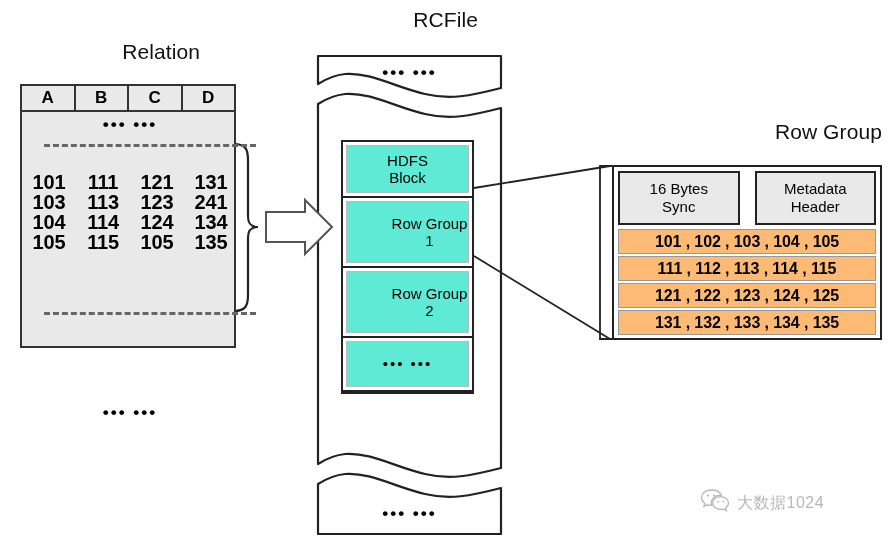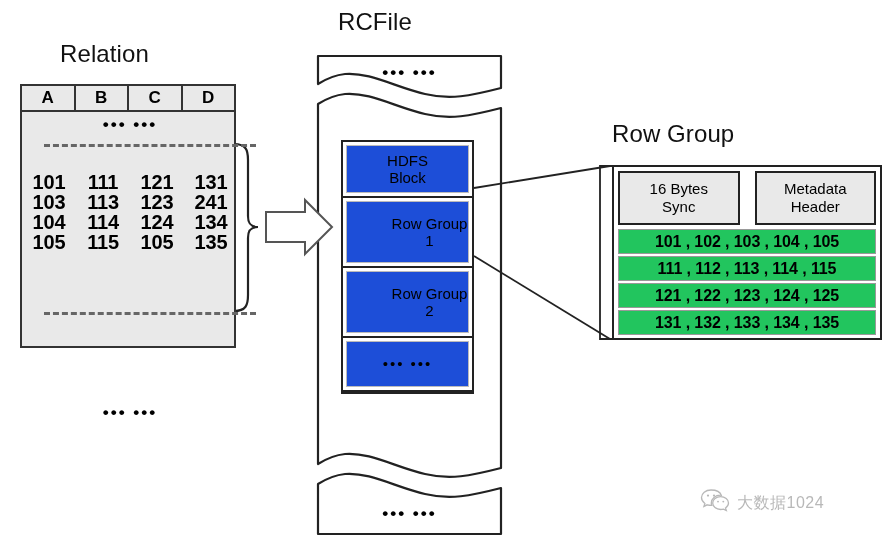--- a/index.html
+++ b/index.html
@@ -18,26 +18,26 @@
   #canvas {
     position: absolute;
     left: 0; top: 0;
     width: 889px;
     height: 544px;
   }
   .abs { position: absolute; }
 
   
   .title {
-    font-size: 24px;
+    font-size: 21px;
     font-weight: 400;
     color: #111;
     letter-spacing: 0.1px;
     white-space: nowrap;
-    text-align: left;
+    text-align: right;
   }
 
   
   #relation-table {
     left: 20px; top: 84px;
     width: 216px; height: 264px;
     border: 2px solid #333;
     background: #e9e9e9;
     box-sizing: border-box;
   }
@@ -105,21 +105,21 @@
   
   #rcfile-blocks {
     left: 341px; top: 140px;
     width: 133px;
     border: 2px solid #222;
     background: #ffffff;
     box-sizing: border-box;
   }
   .rg-box {
     margin: 3px;
-    background: #1d4ed8;
+    background: #5eead4;
     border: 1px solid #bbb;
     box-sizing: border-box;
     display: flex;
     align-items: center;
     justify-content: center;
     text-align: center;
     font-size: 15px;
     font-weight: 400;
     color: #000;
     line-height: 1.15;
@@ -162,21 +162,21 @@
   }
   #rowgroup-rows {
     position: absolute;
     left: 4px; top: 62px;
     right: 4px;
   }
   .rg-data-row {
     height: 25px;
     margin-bottom: 2px;
     border: 1px solid #999;
-    background: #22c55e;
+    background: #fdba74;
     display: flex;
     align-items: center;
     justify-content: center;
     font-size: 16px;
     font-weight: 700;
     letter-spacing: -0.1px;
     box-sizing: border-box;
   }
   .rg-data-row:last-child { margin-bottom: 8px; }
 

